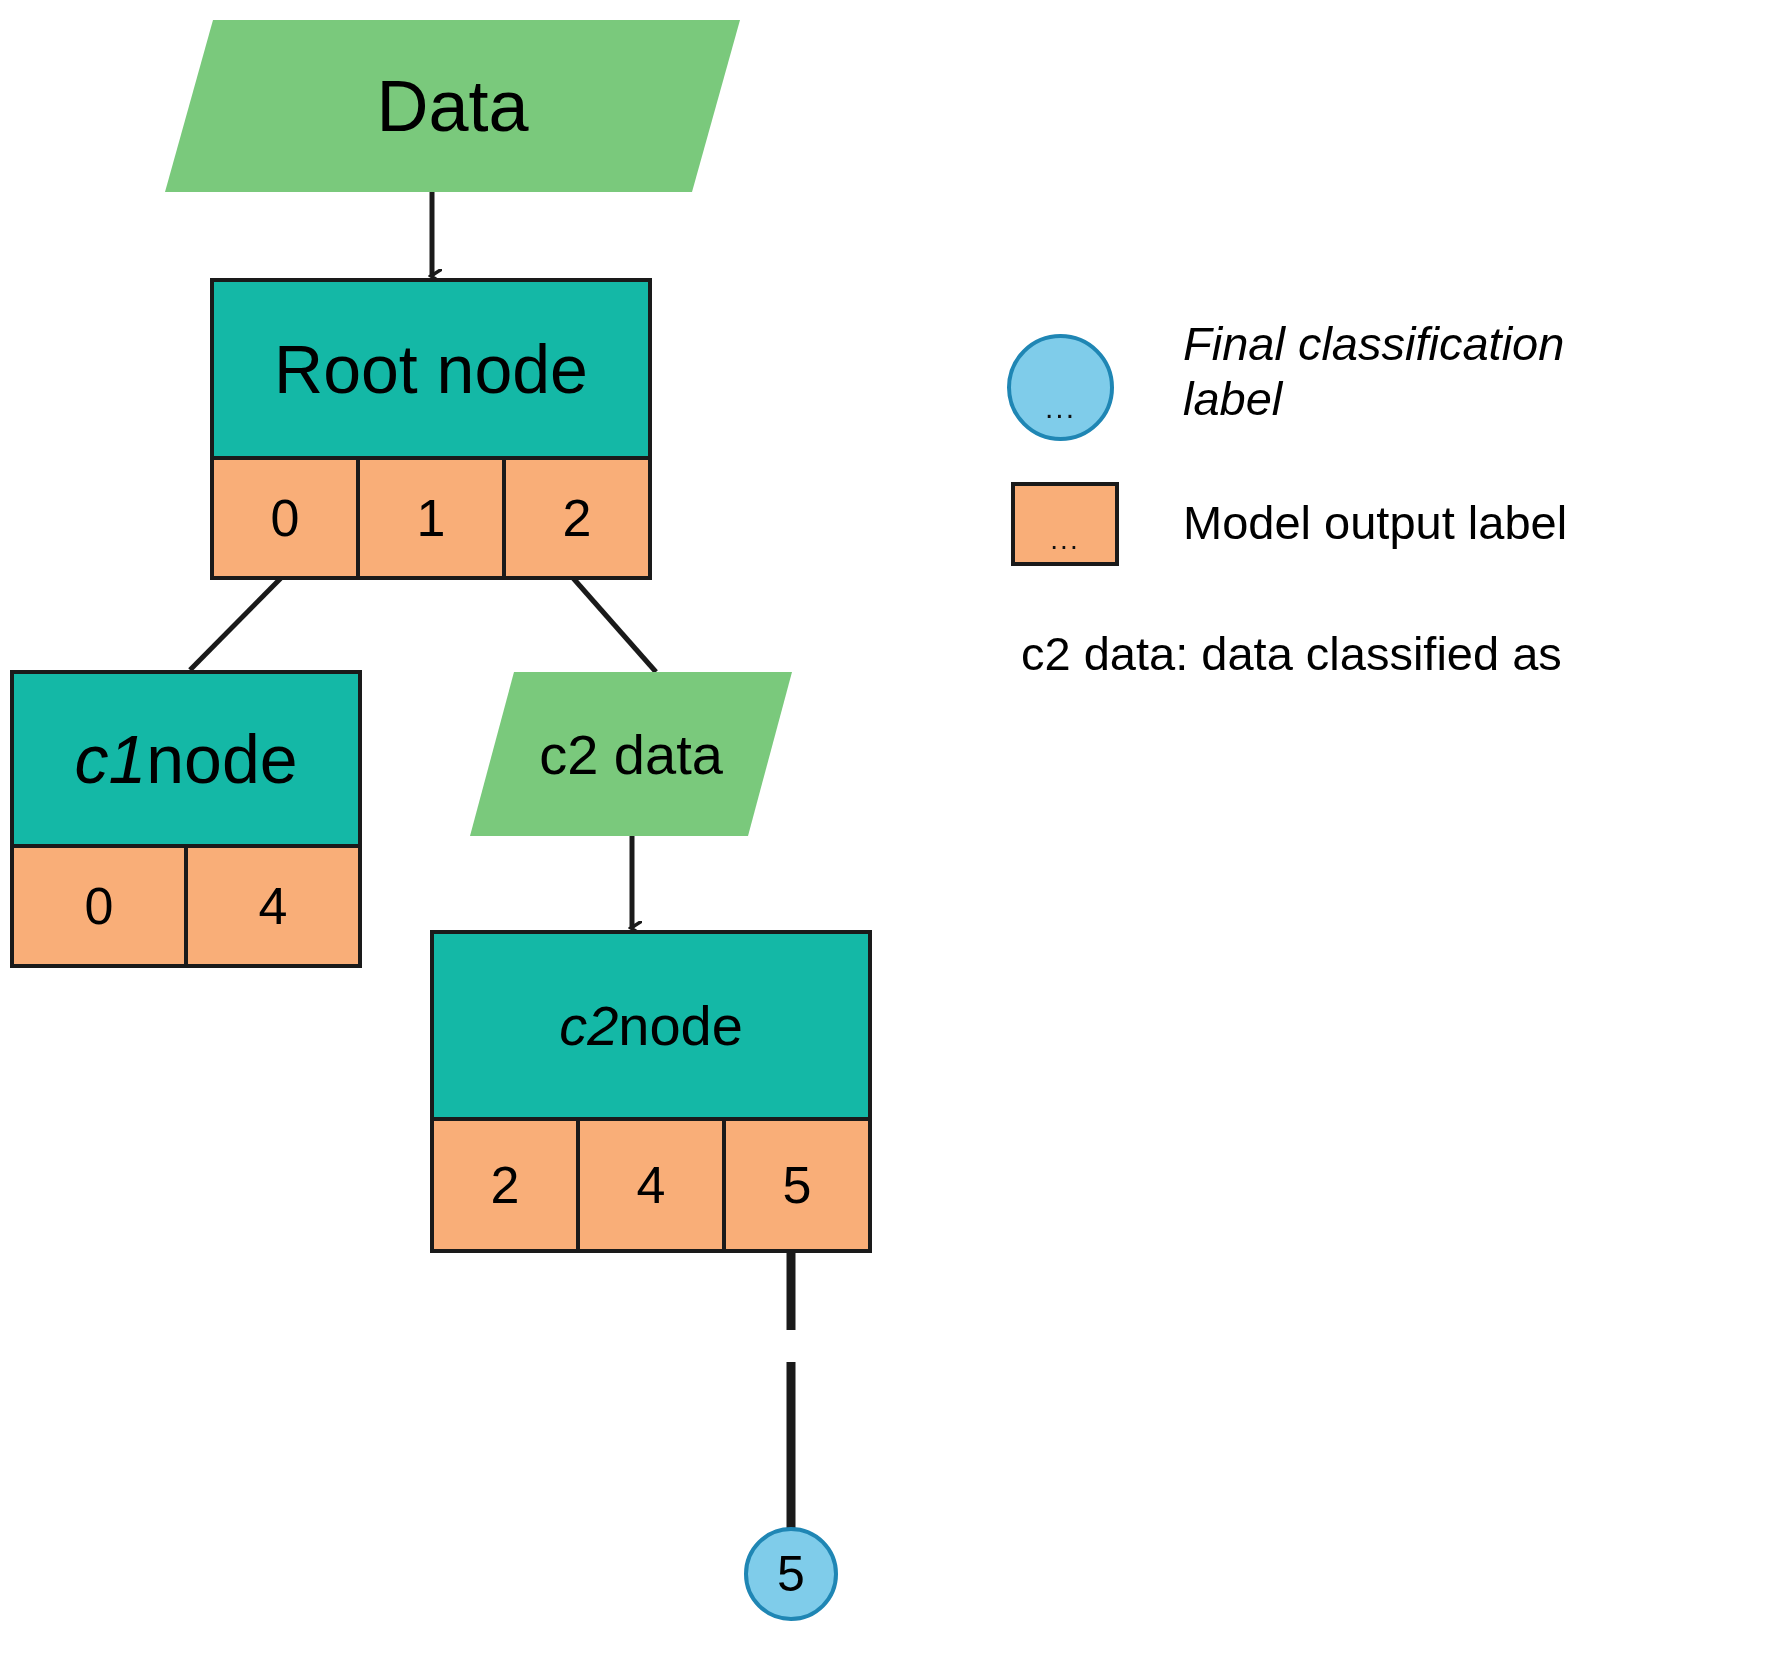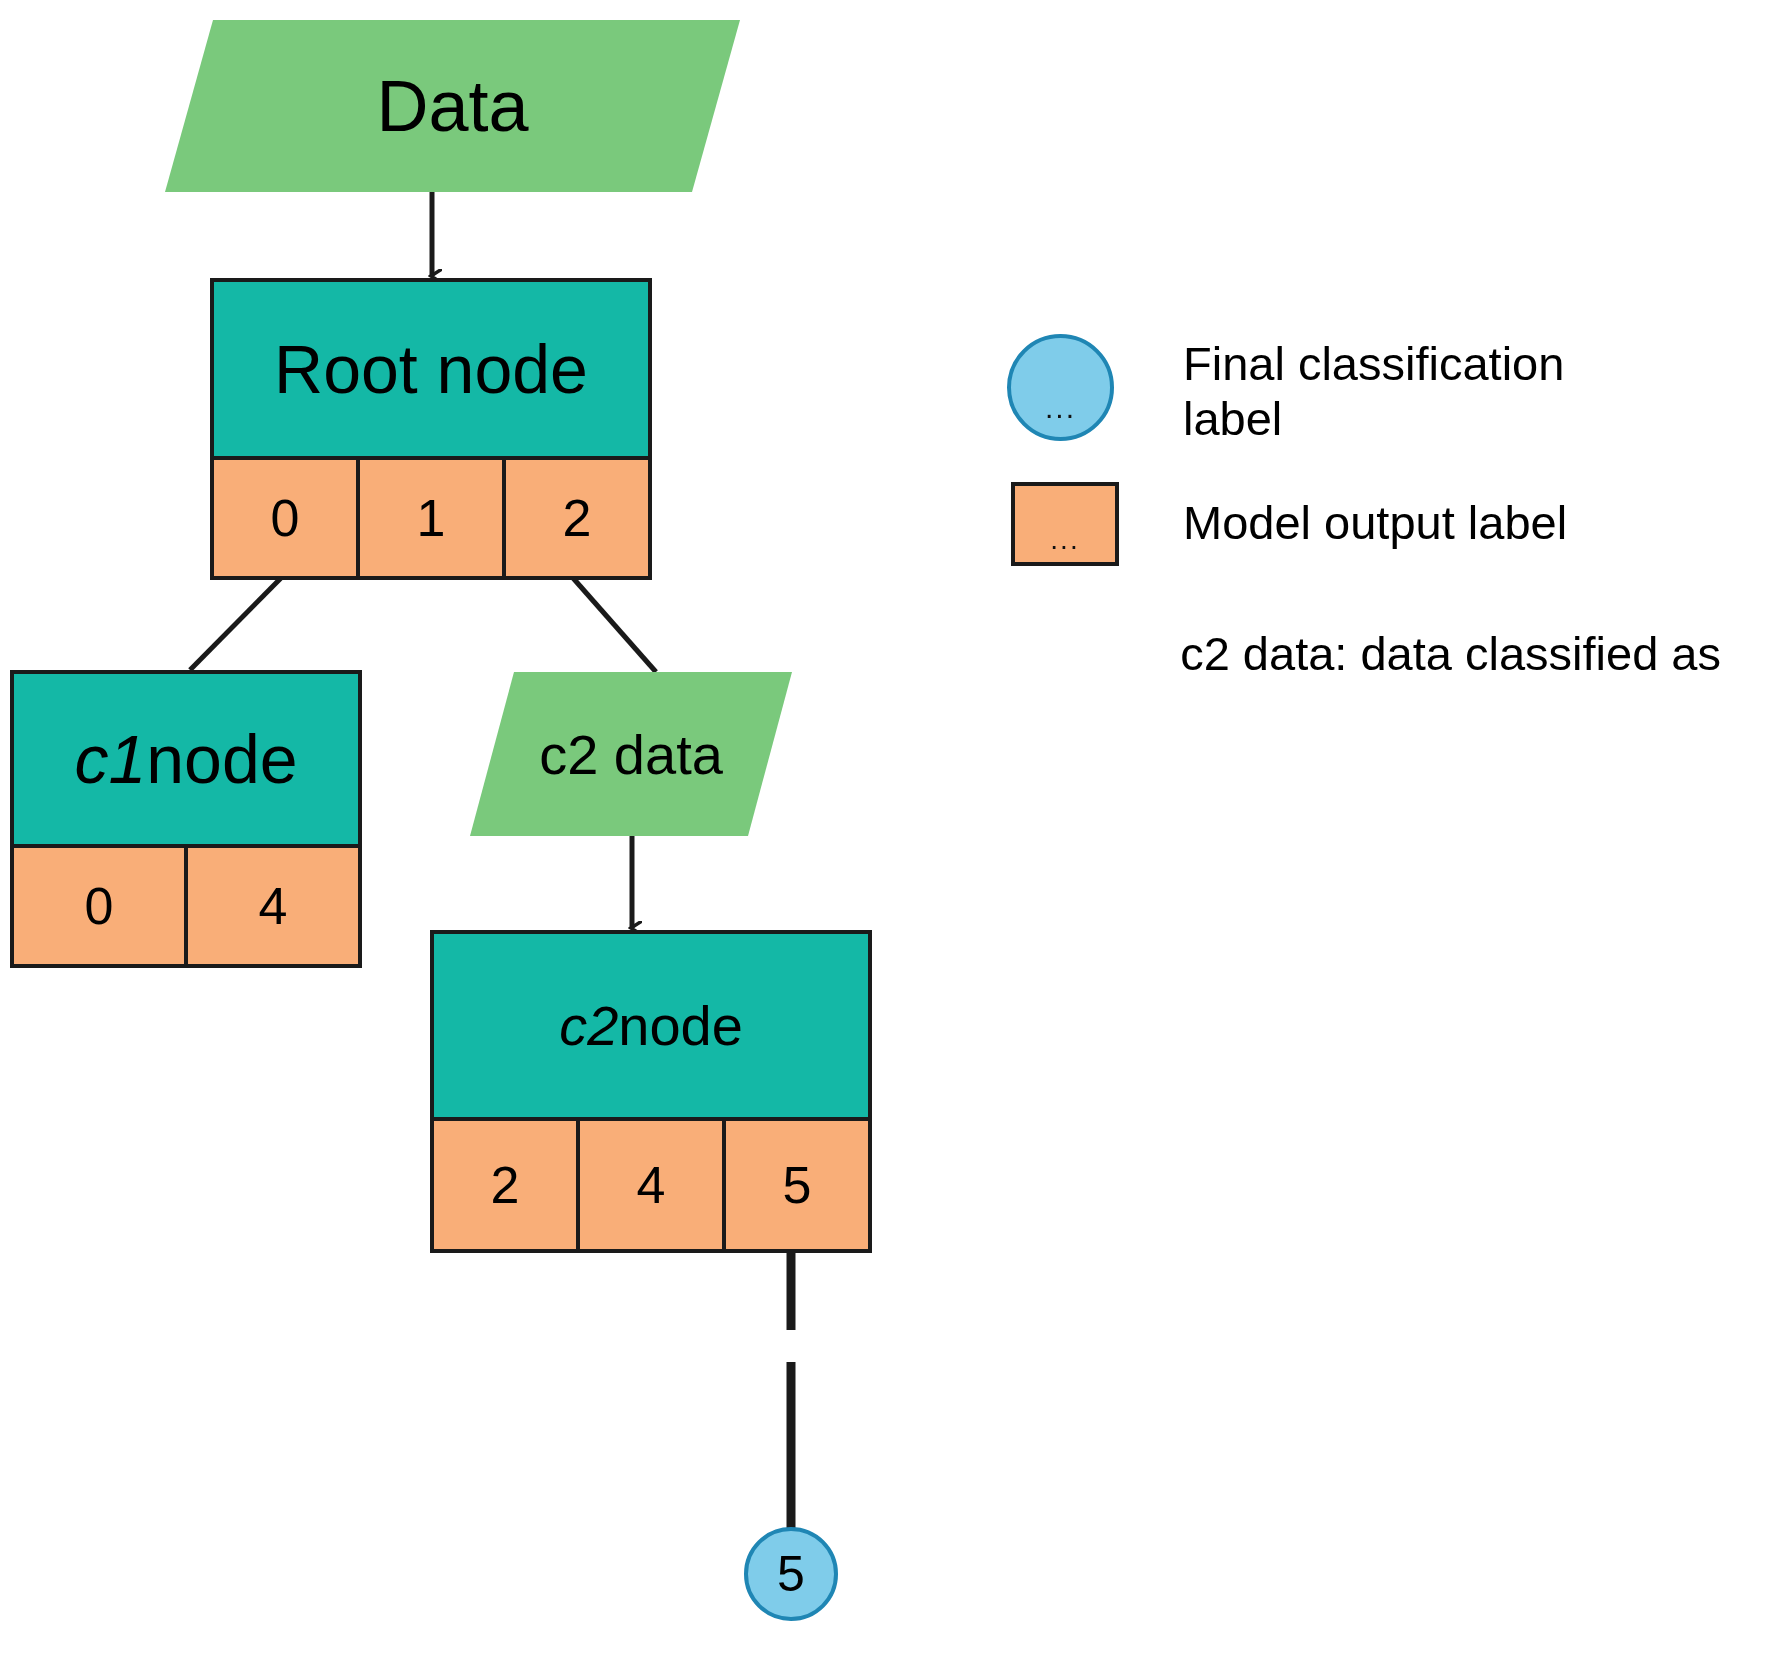--- a/index.html
+++ b/index.html
@@ -122,30 +122,30 @@
 
   <div class="circle" style="left:744px;top:1527px;width:94px;height:94px;font-size:50px;">
     <span>5</span>
   </div>
 
   <div class="legend" style="left:0;top:0;width:1772px;height:1659px;">
 
     <div class="legend-circle" style="left:1007px;top:334px;width:107px;height:107px;">
       <span class="ellipsis">...</span>
     </div>
-    <div class="legend-text" style="left:1183px;top:336px;width:560px;">
+    <div class="legend-text" style="left:1183px;top:316px;width:560px;font-style:italic;">
       <div>Final classification</div>
       <div>label</div>
     </div>
 
     <div class="legend-square" style="left:1011px;top:482px;width:108px;height:84px;">
       <span class="sq-ellipsis">...</span>
     </div>
     <div class="legend-text" style="left:1183px;top:495px;width:590px;">
       <div>Model output label</div>
     </div>
 
-    <div class="note-text" style="left:1021px;top:625px;width:700px;text-align:right;">
+    <div class="note-text" style="left:1021px;top:625px;width:700px;">
       <div>c2 data: data classified as</div>
     </div>
   </div>
 
 </div>
 
 </body></html>

